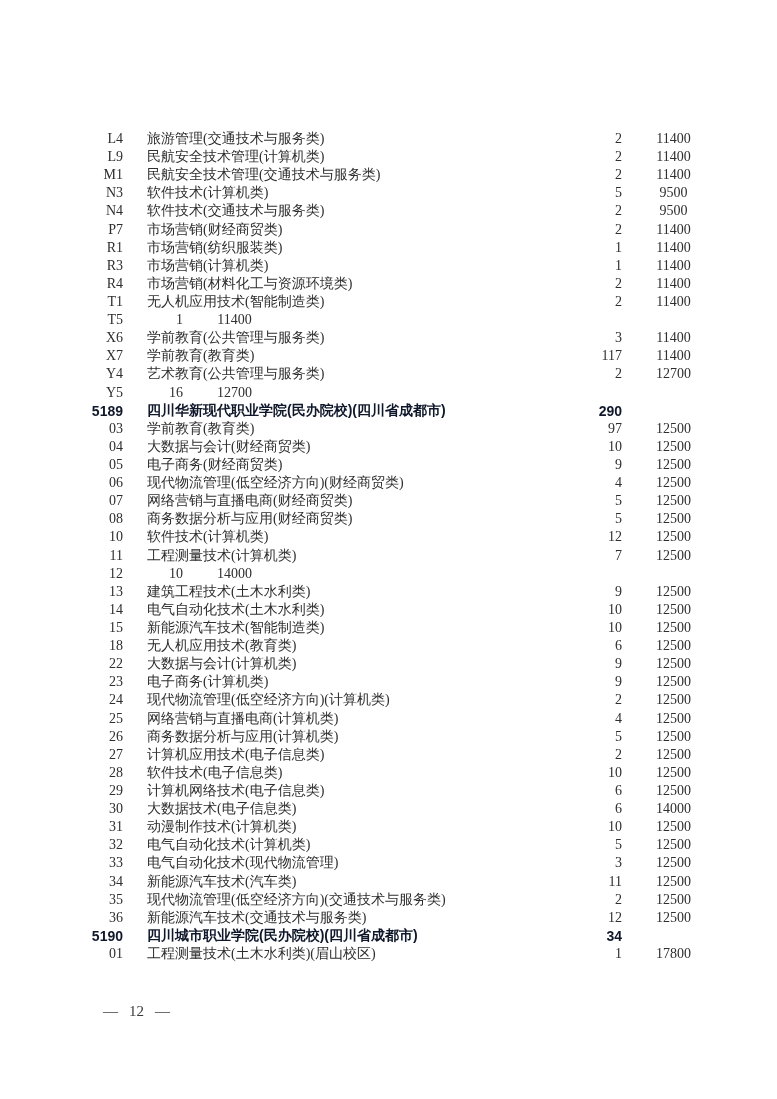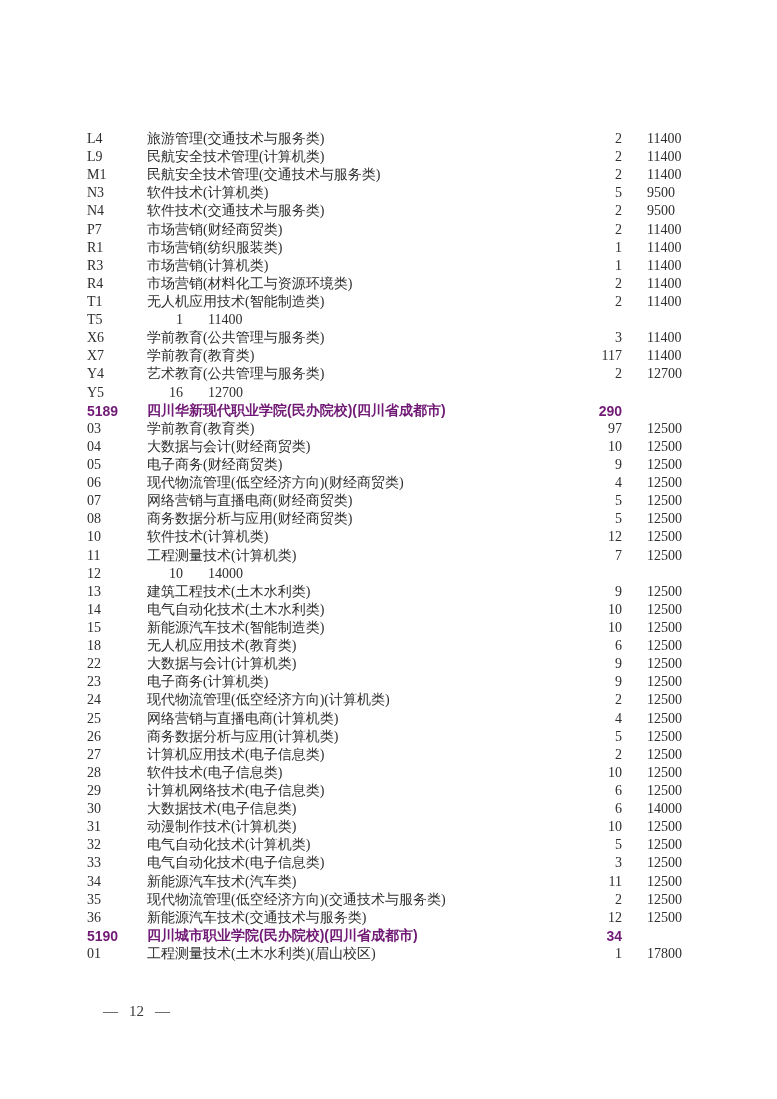--- a/index.html
+++ b/index.html
@@ -25,41 +25,42 @@
     display: flex;
     align-items: center;
     height: 18.11px;
     font-size: 14px;
     color: #2e2e2e;
     white-space: nowrap;
   }
   .row .code {
     width: 36px;
     flex: none;
+    text-align: right;
   }
   .row .name {
     flex: 1;
     margin-left: 24px;
     overflow: hidden;
   }
   .row .count {
     width: 60px;
     flex: none;
     text-align: right;
   }
   .row .fee {
     width: 53px;
     flex: none;
     margin-left: 25px;
-    text-align: left;
+    text-align: center;
   }
   .row.school-row {
     font-family: "Liberation Sans", "DejaVu Sans", sans-serif;
     font-weight: 700;
-    color: #701a75;
+    color: #0f172a;
     font-size: 14px;
   }
   .footer {
     position: absolute;
     left: 103px;
     top: 1003px;
     display: inline-flex;
     align-items: center;
     gap: 11px;
     font-size: 15px;
@@ -304,21 +305,21 @@
         <span class="fee">12500</span>
       </div>
       <div class="row">
         <span class="code">32</span>
         <span class="name">电气自动化技术(计算机类)</span>
         <span class="count">5</span>
         <span class="fee">12500</span>
       </div>
       <div class="row">
         <span class="code">33</span>
-        <span class="name">电气自动化技术(电子信息类)</span>
+        <span class="name">电气自动化技术(现代物流管理)</span>
         <span class="count">3</span>
         <span class="fee">12500</span>
       </div>
       <div class="row">
         <span class="code">34</span>
         <span class="name">新能源汽车技术(汽车类)</span>
         <span class="count">11</span>
         <span class="fee">12500</span>
       </div>
       <div class="row">

